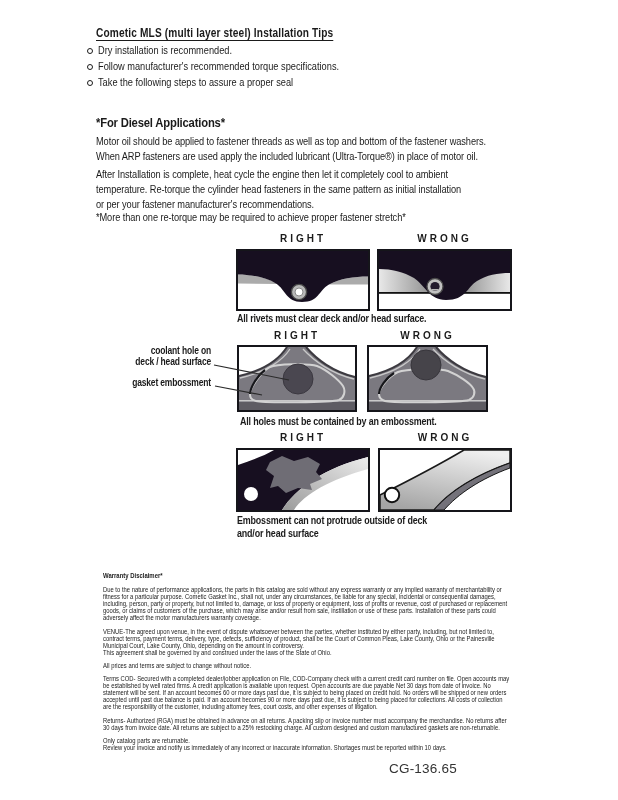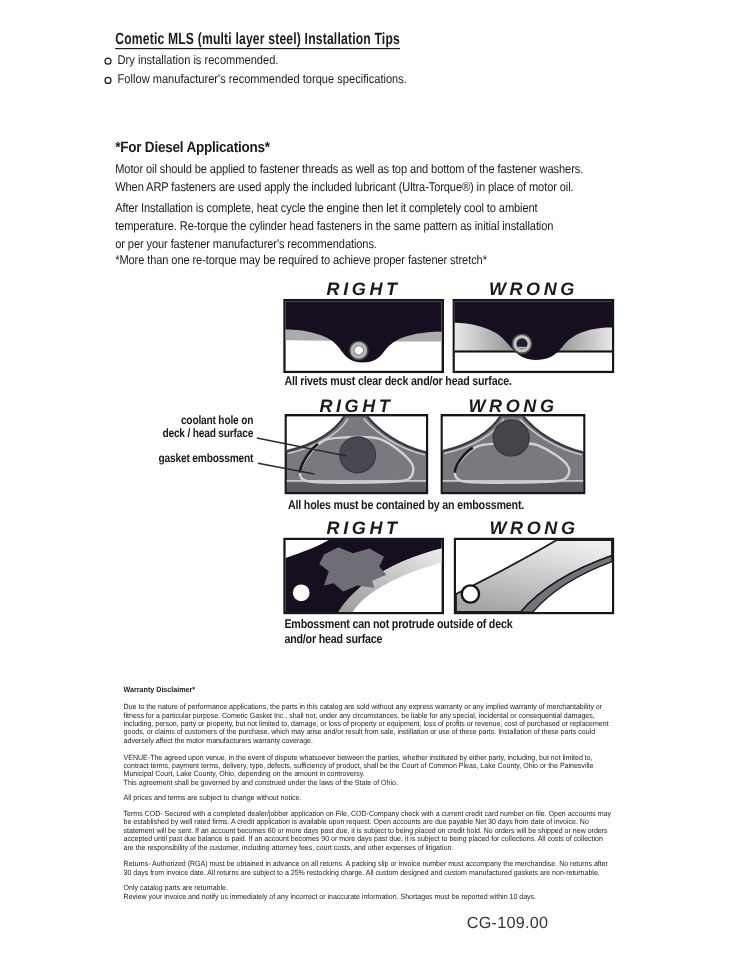--- a/index.html
+++ b/index.html
@@ -10,21 +10,21 @@
   #tips{left:87px;top:44px;}
   .tip{display:flex;align-items:flex-start;height:16px;font-size:10.5px;}
   .tip .mk{width:4px;height:4px;border:1px solid #1b1b1b;border-radius:50%;margin-top:4px;margin-right:5px;flex:none;background:#fff;}
   .tip.sub{padding-left:24px;}
   .tip.sub .mk{background:#1b1b1b;width:3.5px;height:3.5px;margin-top:4.5px;margin-right:4px;}
   .tip .txt{transform:scaleX(.88);transform-origin:0 0;white-space:nowrap;}
   #dieselh{left:96px;top:116px;font-size:12.5px;font-weight:bold;transform:scaleX(.9);transform-origin:0 0;white-space:nowrap;letter-spacing:-.2px;}
   .para{left:96px;width:520px;font-size:10.5px;line-height:15px;letter-spacing:-.1px;white-space:pre-line;
         transform:scaleX(.88);transform-origin:0 0;}
   #p1{top:134px;} #p2{top:167px;} #note{top:210px;}
-  .flabel{font-size:15px;font-weight:bold;letter-spacing:3px;text-align:center;white-space:nowrap;font-style:italic;}
+  .flabel{font-size:10px;font-weight:bold;letter-spacing:3px;text-align:center;white-space:nowrap;}
   #l1r{left:236px;top:233px;width:134px;} #l1w{left:377px;top:233px;width:135px;}
   #l2r{left:237px;top:330px;width:120px;} #l2w{left:367px;top:330px;width:121px;}
   #l3r{left:236px;top:432px;width:134px;} #l3w{left:378px;top:432px;width:134px;}
   #f1r{left:236px;top:249px;} #f1w{left:377px;top:249px;}
   #f2r{left:237px;top:345px;} #f2w{left:367px;top:345px;}
   #f3r{left:236px;top:448px;} #f3w{left:378px;top:448px;}
   .cap{font-size:10.5px;font-weight:bold;letter-spacing:-.2px;white-space:pre-line;transform:scaleX(.85);transform-origin:0 0;}
   #c1{left:237px;top:312px;} #c2{left:240px;top:415px;} #c3{left:237px;top:514px;line-height:13px;}
   .ann{left:95px;width:116px;font-size:10px;font-weight:bold;text-align:right;line-height:11.2px;letter-spacing:-.2px;
        white-space:pre-line;transform:scaleX(.85);transform-origin:100% 0;}
@@ -44,20 +44,24 @@
   <div class="abs" id="title">Cometic MLS (multi layer steel) Installation Tips</div>
 
   <div class="abs" id="tips">
     <div class="tip">
         <span class="mk"></span>
         <span class="txt">Dry installation is recommended.</span>
       </div>
     <div class="tip">
         <span class="mk"></span>
         <span class="txt">Follow manufacturer's recommended torque specifications.</span>
+      </div>
+    <div class="tip">
+        <span class="mk"></span>
+        <span class="txt">Take the following steps to assure a proper seal</span>
       </div>
   </div>
 
   <div class="abs" id="dieselh">*For Diesel Applications*</div>
   <div class="abs para" id="p1">Motor oil should be applied to fastener threads as well as top and bottom of the fastener washers.
 When ARP fasteners are used apply the included lubricant (Ultra-Torque®) in place of motor oil.</div>
   <div class="abs para" id="p2">After Installation is complete, heat cycle the engine then let it completely cool to ambient
 temperature. Re-torque the cylinder head fasteners in the same pattern as initial installation
 or per your fastener manufacturer's recommendations.</div>
   <div class="abs para" id="note">*More than one re-torque may be required to achieve proper fastener stretch*</div>
@@ -180,15 +184,15 @@
 be established by well rated firms.  A credit application is available upon request.  Open accounts are due payable Net 30 days from date of invoice.  No
 statement will be sent.  If an account becomes 60 or more days past due, it is subject to being placed on credit hold.  No orders will be shipped or new orders
 accepted until past due balance is paid.  If an account becomes 90 or more days past due, it is subject to being placed for collections.  All costs of collection
 are the responsibility of the customer, including attorney fees, court costs, and other expenses of litigation.</div>
     <div class="wp">Returns- Authorized (RGA) must be obtained in advance on all returns.  A packing slip or invoice number must accompany the merchandise.  No returns after
 30 days from invoice date.  All returns are subject to a 25% restocking charge.  All custom designed and custom manufactured gaskets are non-returnable.</div>
     <div class="wp">Only catalog parts are returnable.
 Review your invoice and notify us immediately of any incorrect or inaccurate information.  Shortages must be reported within 10 days.</div>
   </div>
 
-  <div class="abs" id="footer">CG-109.00</div>
+  <div class="abs" id="footer">CG-136.65</div>
 
 </div>
 
 </body></html>

